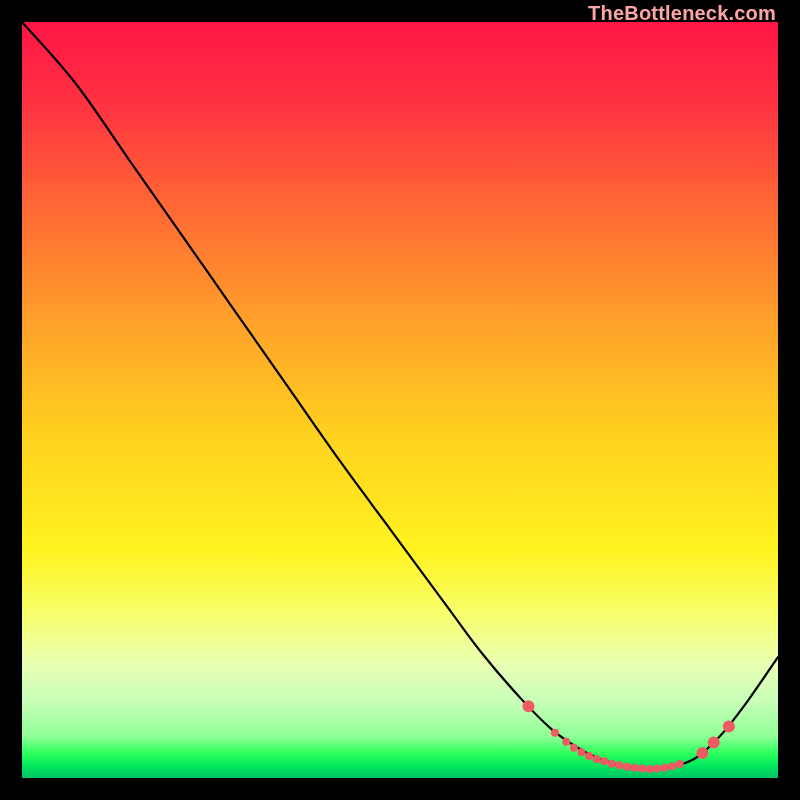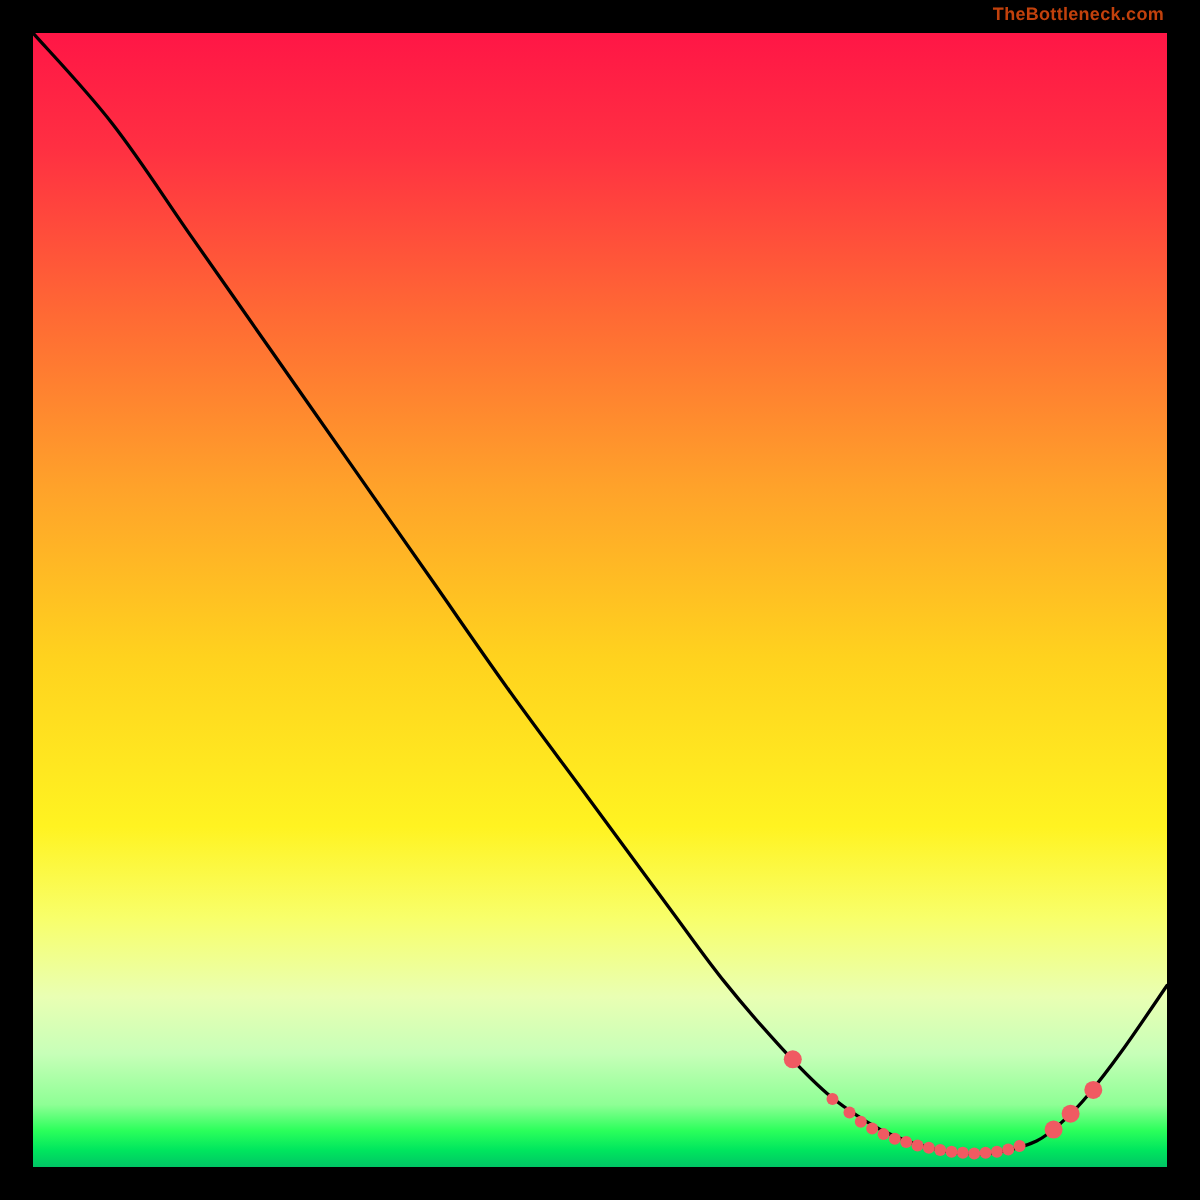--- a/index.html
+++ b/index.html
@@ -23,23 +23,23 @@
     left: 0;
     top: 0;
     width: 756px;
     height: 756px;
   }
   .attribution {
     position: absolute;
     top: 2px;
     right: 24px;
     font-family: Arial, Helvetica, sans-serif;
-    font-size: 12px;
+    font-size: 20px;
     font-weight: 600;
-    color: #c2410c;
+    color: #fca5a5;
     letter-spacing: 0.2px;
   }
   svg {
     display: block;
   }
 </style>
 </head>
 <body>
 
 <div class="attribution">TheBottleneck.com</div>

